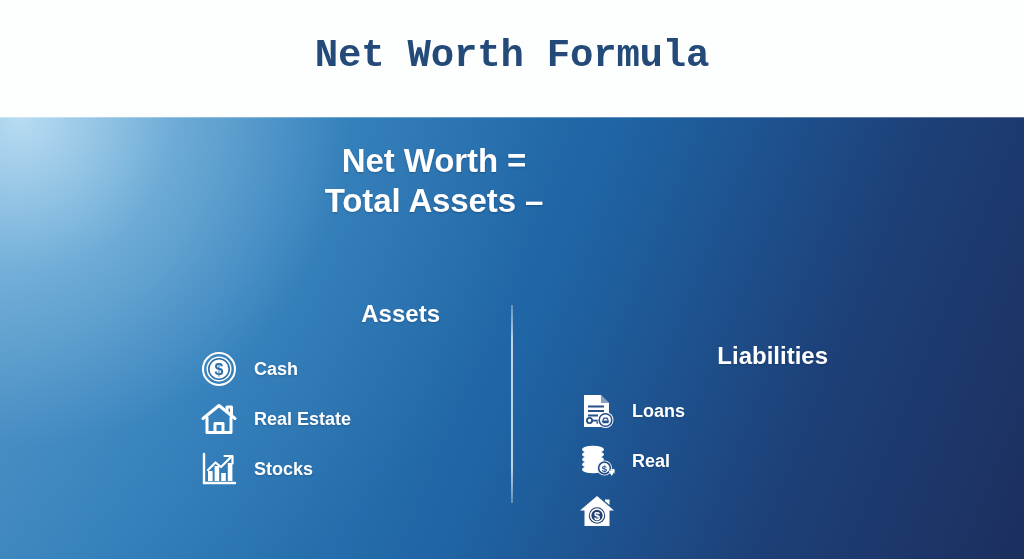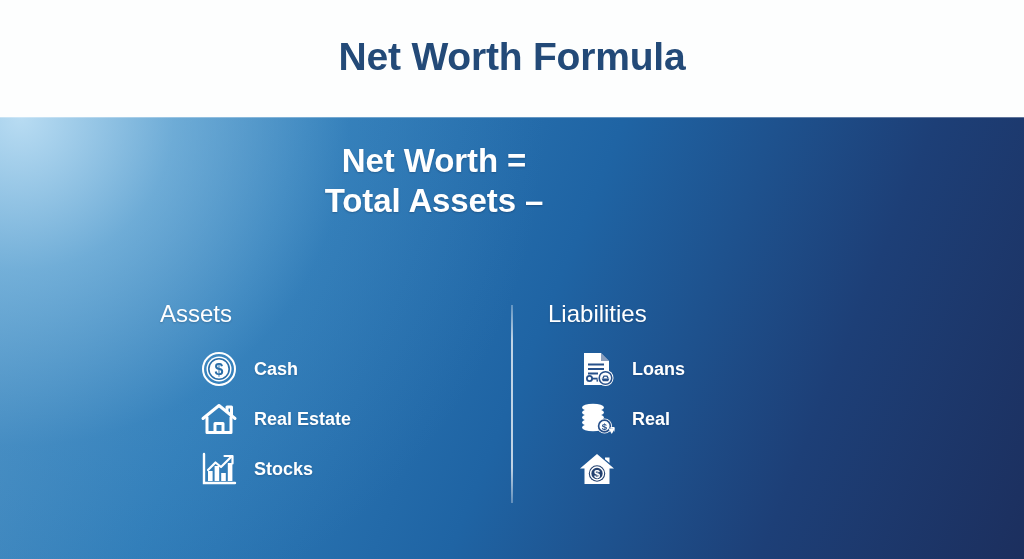--- a/index.html
+++ b/index.html
@@ -24,20 +24,21 @@
   .title-band {
     position: absolute;
     left: 0;
     top: 0;
     width: 1024px;
     height: 117px;
     background: #fdfefe;
     display: flex;
     align-items: center;
     justify-content: center;
+    font-family: Liberation Mono, monospace;
   }
   .title-text {
     font-size: 39px;
     font-weight: bold;
     color: #234a78;
     letter-spacing: -0.2px;
     line-height: 1;
     margin: 0;
     padding-bottom: 4px;
   }
@@ -97,29 +98,29 @@
     position: absolute;
     top: 0;
     width: 440px;
   }
   .column.assets { left: 80px; }
   .column.liabilities { left: 508px; }
 
   .col-heading {
     color: #ffffff;
     font-size: 24px;
-    font-weight: normal;
-    text-align: left;
+    font-weight: bold;
+    text-align: right;
     width: 280px;
     margin: 0 0 18px 0;
     line-height: 1;
     text-shadow: 0 1px 2px rgba(10,30,60,0.25);
   }
   .column.assets .col-heading { margin-left: 80px; }
-  .column.liabilities .col-heading { margin-left: 40px; }
+  .column.liabilities .col-heading { margin-left: 40px; margin-top: 42px; }
 
   .row {
     display: flex;
     align-items: center;
     height: 50px;
   }
   .column.assets .row { padding-left: 120px; }
   .column.liabilities .row { padding-left: 70px; align-items: center; }
 
   .row-icon {

